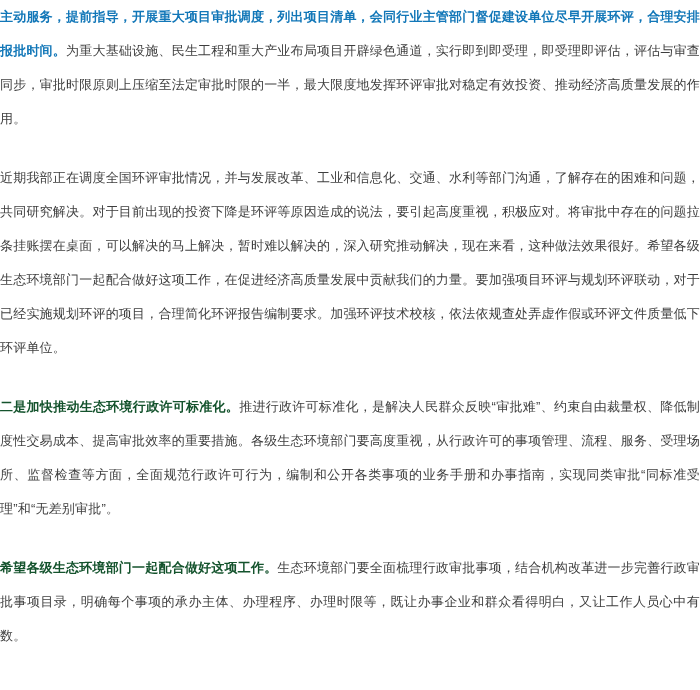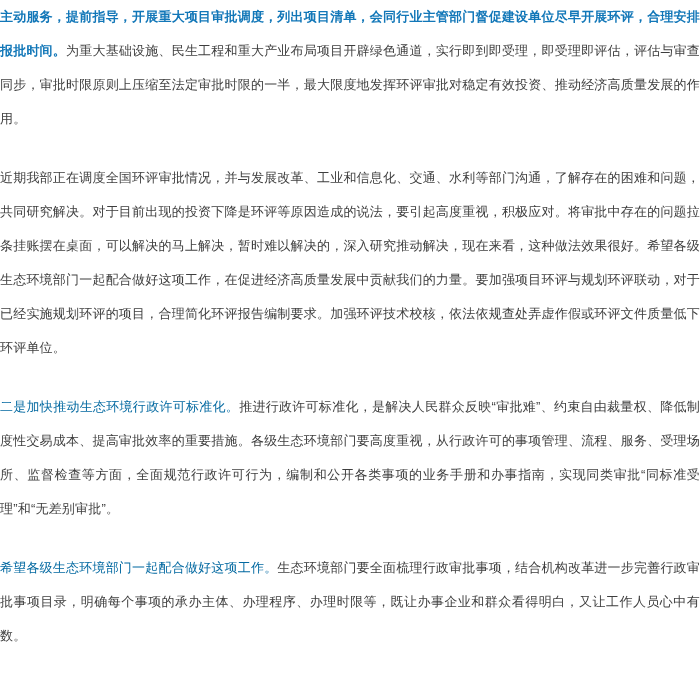--- a/index.html
+++ b/index.html
@@ -28,22 +28,22 @@
     word-break: break-all;
   }
   .article p:last-child {
     margin-bottom: 0;
   }
   .highlight-blue {
     color: #1277b8;
     font-weight: bold;
   }
   .section-heading {
-    font-weight: normal;
-    color: #0369a1;
+    font-weight: bold;
+    color: #14532d;
   }
 </style>
 </head>
 <body>
 
 <div class="article">
 
   <p><span class="highlight-blue">主动服务，提前指导，开展重大项目审批调度，列出项目清单，会同行业主管部门督促建设单位尽早开展环评，合理安排报批时间。</span><span>为重大基础设施、民生工程和重大产业布局项目开辟绿色通道，实行即到即受理，即受理即评估，评估与审查同步，审批时限原则上压缩至法定审批时限的一半，最大限度地发挥环评审批对稳定有效投资、推动经济高质量发展的作用。</span></p>
 
   <p><span>近期我部正在调度全国环评审批情况，并与发展改革、工业和信息化、交通、水利等部门沟通，了解存在的困难和问题，共同研究解决。对于目前出现的投资下降是环评等原因造成的说法，要引起高度重视，积极应对。将审批中存在的问题拉条挂账摆在桌面，可以解决的马上解决，暂时难以解决的，深入研究推动解决，现在来看，这种做法效果很好。希望各级生态环境部门一起配合做好这项工作，在促进经济高质量发展中贡献我们的力量。要加强项目环评与规划环评联动，对于已经实施规划环评的项目，合理简化环评报告编制要求。加强环评技术校核，依法依规查处弄虚作假或环评文件质量低下环评单位。</span></p>

